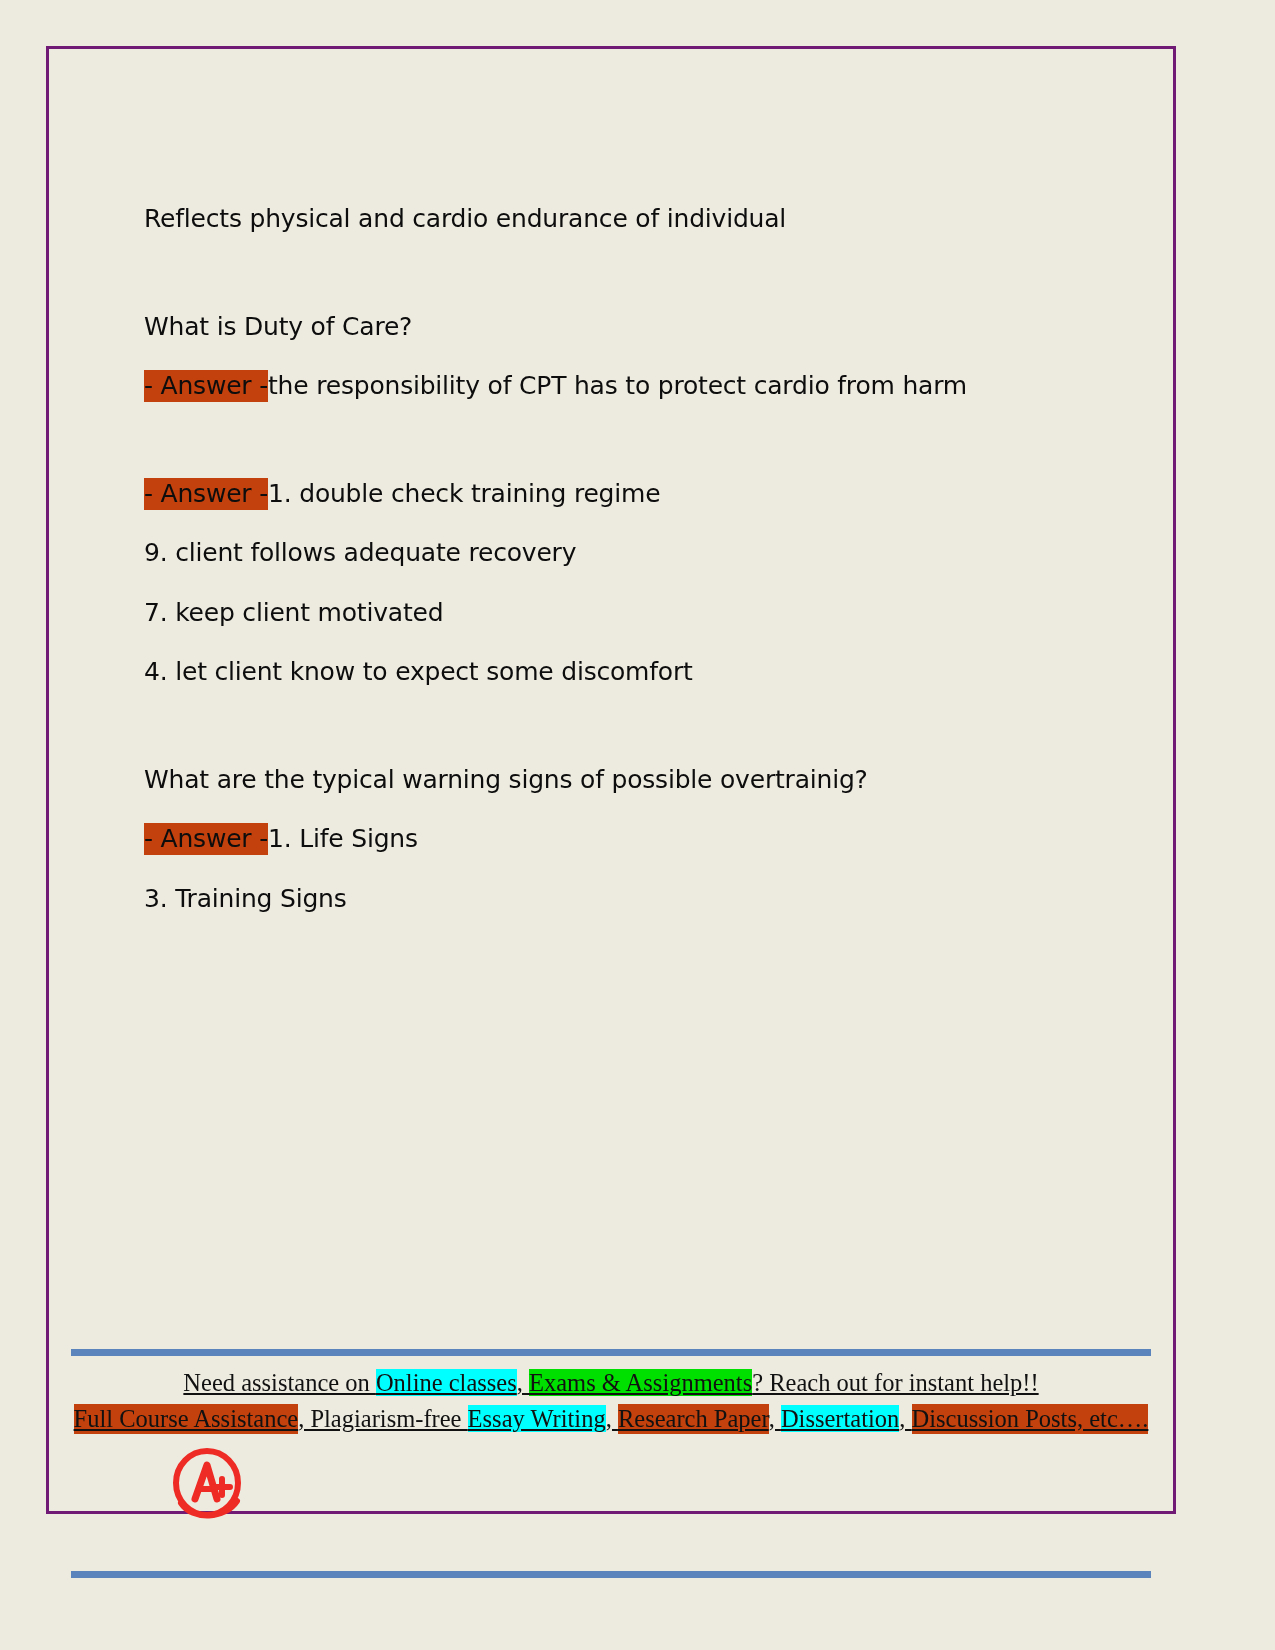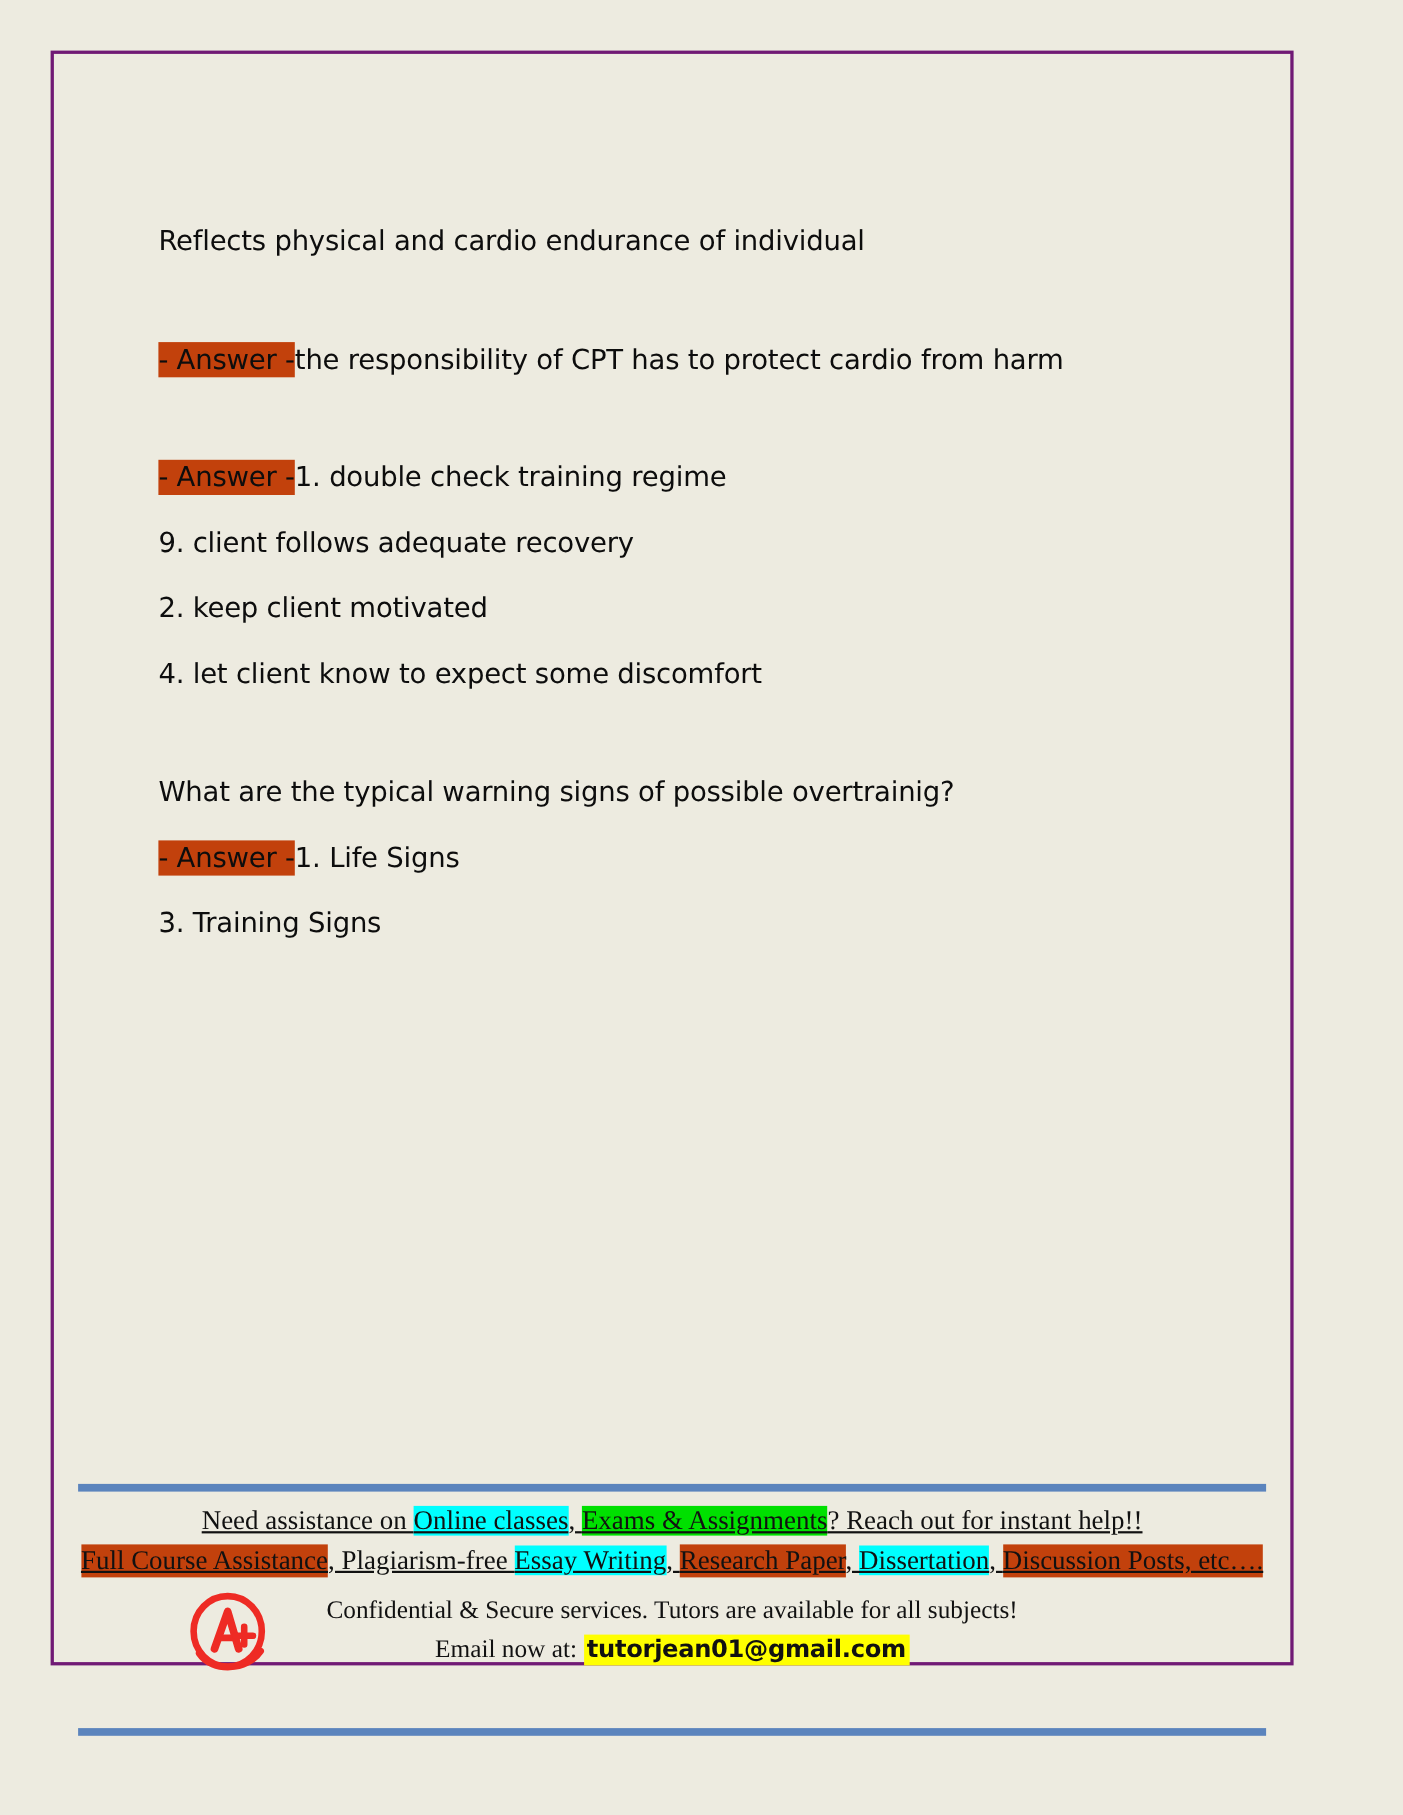--- a/index.html
+++ b/index.html
@@ -119,36 +119,39 @@
 <body>
 
 <div class="page-frame">
 
   <div class="doc-body">
 
     <p class="para gap-lg">
       <span>Reflects physical and cardio endurance of individual</span>
     </p>
 
+    <p class="para tight">
+      <span>What is Duty of Care?</span>
+    </p>
 
     <p class="para gap-lg">
       <span class="hl-yellow">- Answer -</span><span>the responsibility of CPT has to protect cardio from harm</span>
     </p>
 
 
     <p class="para tight">
       <span class="hl-yellow">- Answer -</span><span>1. double check training regime</span>
     </p>
 
     <p class="para tight">
       <span>9. client follows adequate recovery</span>
     </p>
 
     <p class="para tight">
-      <span>2. keep client motivated</span>
+      <span>7. keep client motivated</span>
     </p>
 
     <p class="para gap-lg">
       <span>4. let client know to expect some discomfort</span>
     </p>
 
     <p class="para tight">
       <span>What are the typical warning signs of possible overtrainig?</span>
     </p>
 
@@ -176,22 +179,18 @@
     <div class="logo">
       <svg width="82" height="78" viewBox="0 0 82 78" xmlns="http://www.w3.org/2000/svg">
         <ellipse cx="40" cy="38" rx="31" ry="32" fill="none" stroke="#ee2b24" stroke-width="6"></ellipse>
         <path d="M14 58 C 26 76, 58 74, 70 56" fill="none" stroke="#ee2b24" stroke-width="6" stroke-linecap="round"></path>
         <path d="M28 54 L40 20 L50 54" fill="none" stroke="#ee2b24" stroke-width="7" stroke-linecap="round" stroke-linejoin="round"></path>
         <path d="M32 44 L47 44" fill="none" stroke="#ee2b24" stroke-width="6" stroke-linecap="round"></path>
         <path d="M55 34 L55 50 M47 42 L63 42" fill="none" stroke="#ee2b24" stroke-width="6" stroke-linecap="round"></path>
       </svg>
     </div>
 
-    <div class="footer-lower">
-      <div>Confidential &amp; Secure services. Tutors are available for all subjects!</div>
-      <div><span class="email-label">Email now at:</span><span class="email-addr">tutorjean01@gmail.com</span></div>
-    </div>
 
     <div class="rule rule-bottom"></div>
 
   </div>
 
 </div>
 
 </body></html>

